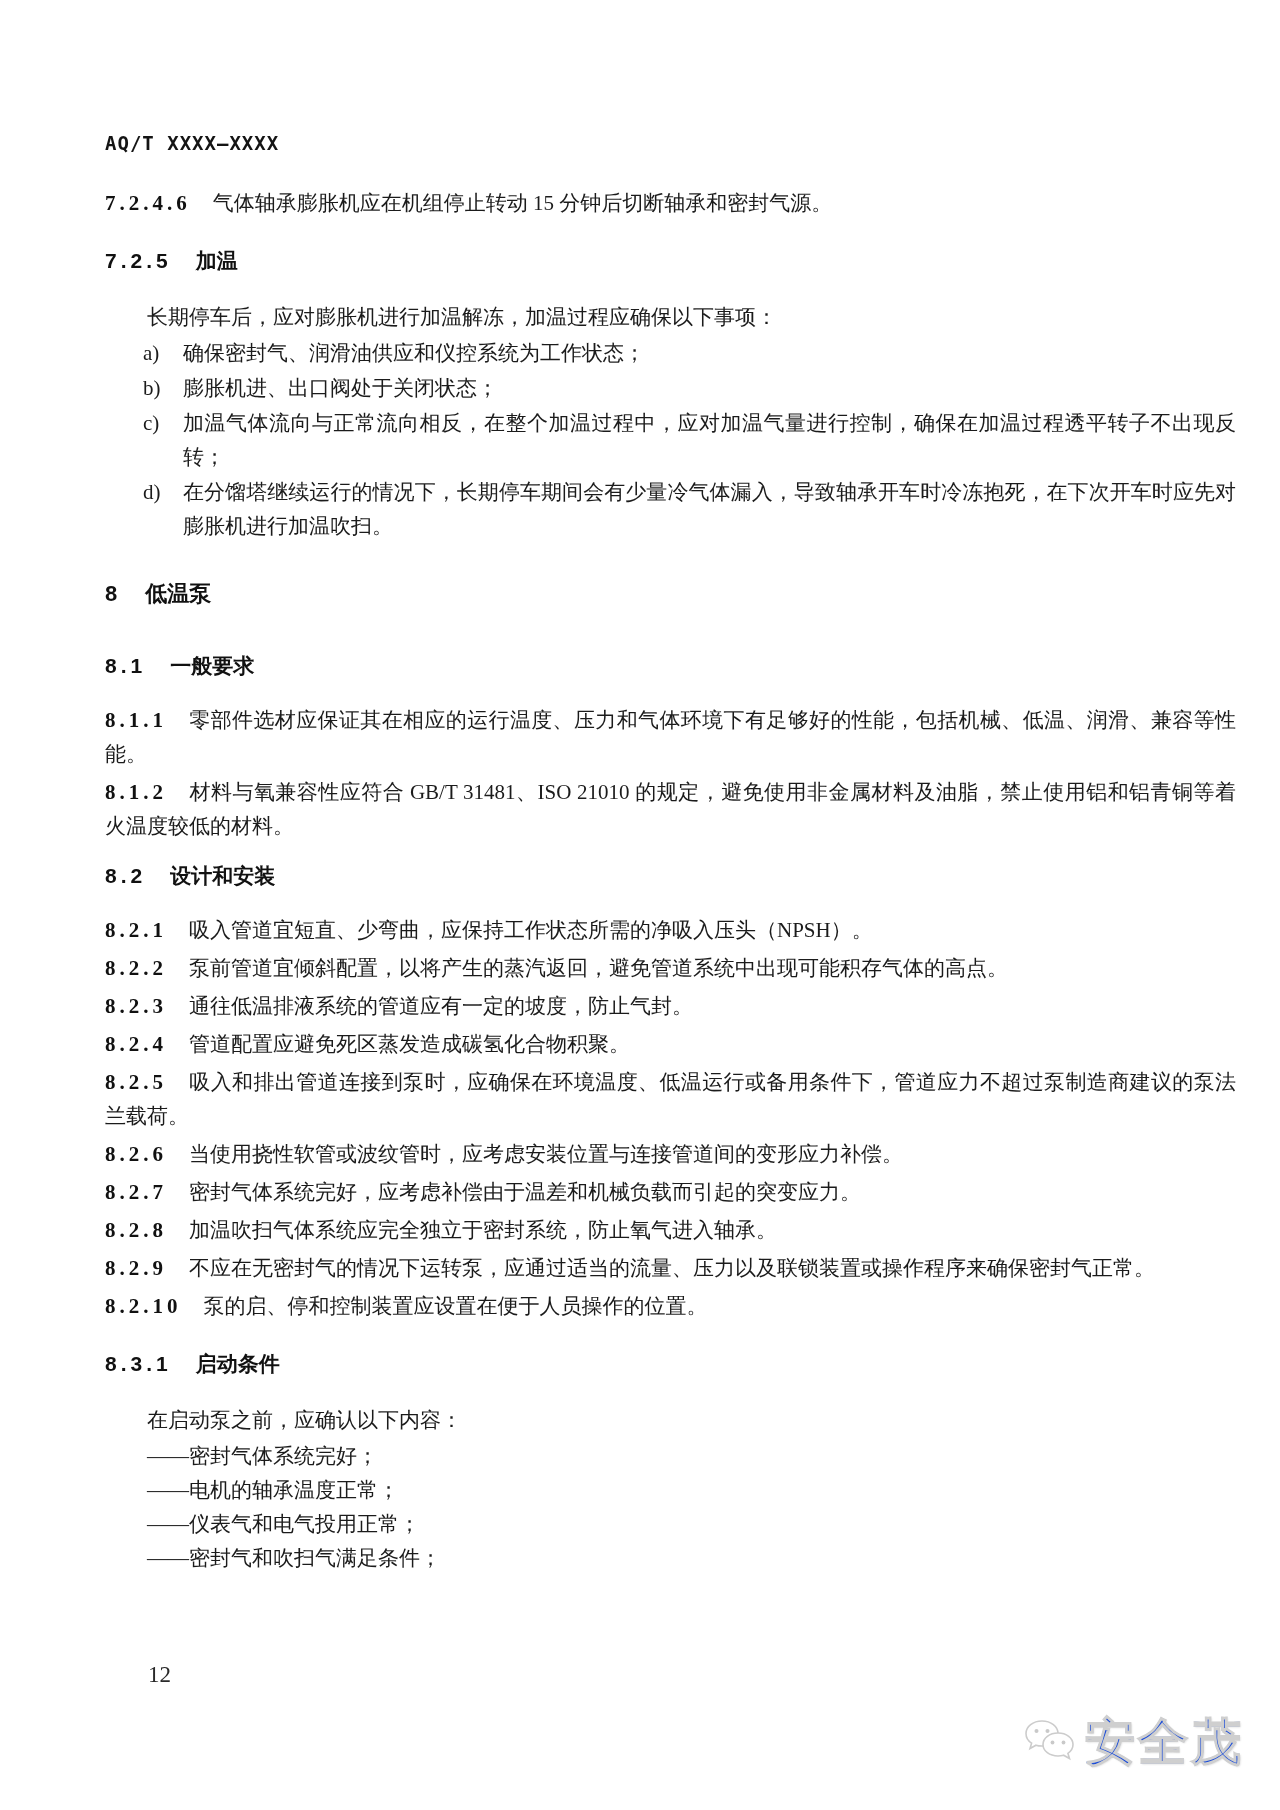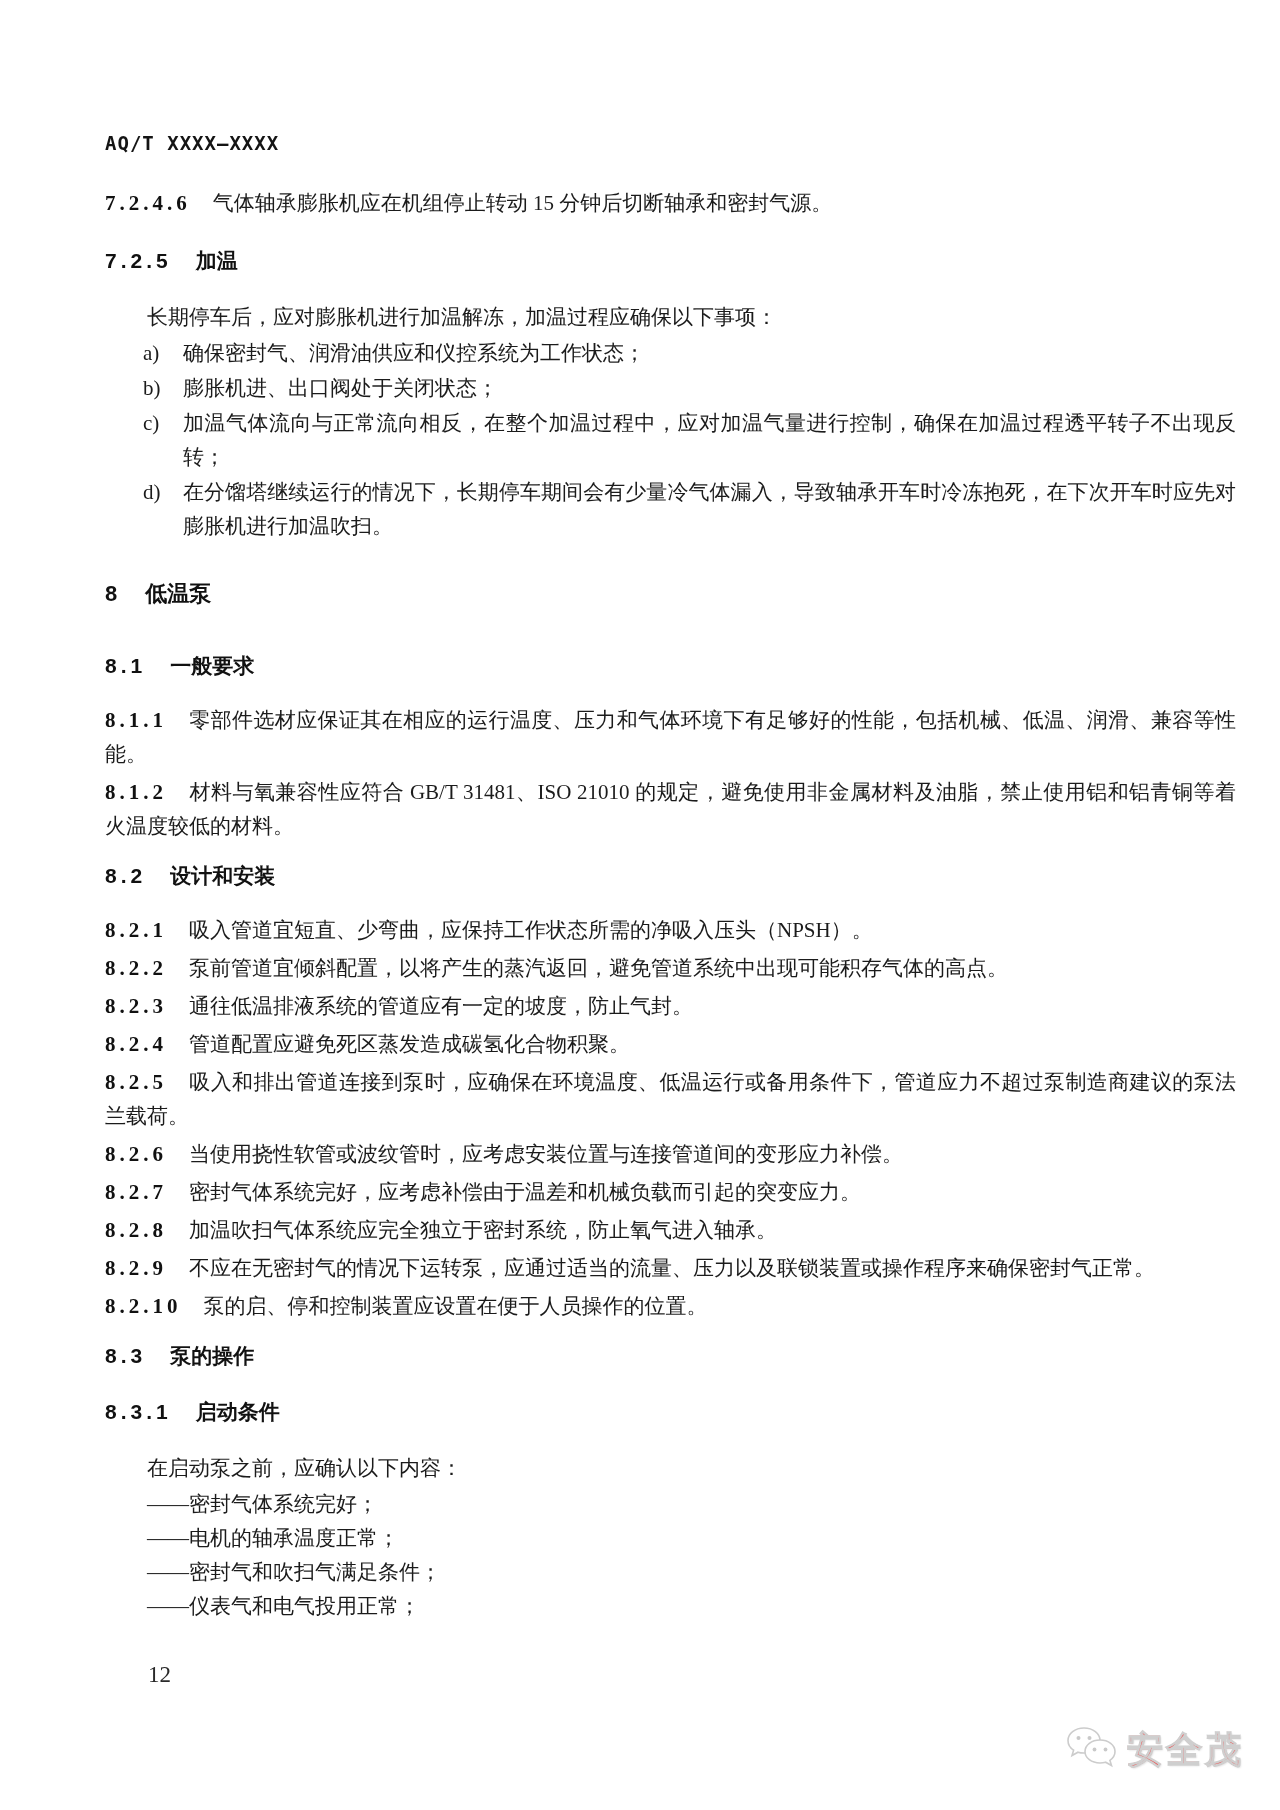--- a/index.html
+++ b/index.html
@@ -76,24 +76,24 @@
     position:absolute;
     right:36px;
     bottom:34px;
     display:flex;
     align-items:center;
     gap:6px;
   }
   .watermark .logo{width:58px;height:52px;}
   .watermark-label{
     font-family:"Liberation Sans","DejaVu Sans",sans-serif;
-    font-size:36px;
+    font-size:50px;
     font-weight:700;
     letter-spacing:3px;
-    color:#ef4444;
+    color:#1d4ed8;
     -webkit-text-stroke:1.2px #cfcfcf;
     text-shadow:1px 1px 2px #dadada, -1px -1px 1px #ffffff;
   }
 </style>
 </head>
 <body>
 
 <div class="page">
   <div class="content">
     <div class="doc-code">AQ/T XXXX—XXXX</div>
@@ -113,27 +113,26 @@
         <div class="clause"><span class="num">8.2.1</span><span class="txt">吸入管道宜短直、少弯曲，应保持工作状态所需的净吸入压头（NPSH）。</span></div>
         <div class="clause"><span class="num">8.2.2</span><span class="txt">泵前管道宜倾斜配置，以将产生的蒸汽返回，避免管道系统中出现可能积存气体的高点。</span></div>
         <div class="clause"><span class="num">8.2.3</span><span class="txt">通往低温排液系统的管道应有一定的坡度，防止气封。</span></div>
         <div class="clause"><span class="num">8.2.4</span><span class="txt">管道配置应避免死区蒸发造成碳氢化合物积聚。</span></div>
         <div class="clause"><span class="num">8.2.5</span><span class="txt">吸入和排出管道连接到泵时，应确保在环境温度、低温运行或备用条件下，管道应力不超过泵制造商建议的泵法兰载荷。</span></div>
         <div class="clause"><span class="num">8.2.6</span><span class="txt">当使用挠性软管或波纹管时，应考虑安装位置与连接管道间的变形应力补偿。</span></div>
         <div class="clause"><span class="num">8.2.7</span><span class="txt">密封气体系统完好，应考虑补偿由于温差和机械负载而引起的突变应力。</span></div>
         <div class="clause"><span class="num">8.2.8</span><span class="txt">加温吹扫气体系统应完全独立于密封系统，防止氧气进入轴承。</span></div>
         <div class="clause"><span class="num">8.2.9</span><span class="txt">不应在无密封气的情况下运转泵，应通过适当的流量、压力以及联锁装置或操作程序来确保密封气正常。</span></div>
         <div class="clause"><span class="num">8.2.10</span><span class="txt">泵的启、停和控制装置应设置在便于人员操作的位置。</span></div>
-        <div class="heading h2"><span class="num">8.3</span><span class="title">泵的操作</span></div>
         <div class="heading h3"><span class="num">8.3.1</span><span class="title">启动条件</span></div>
         <div class="para">在启动泵之前，应确认以下内容：</div>
         <div class="dash-item"><span class="dash">——</span><span class="txt">密封气体系统完好；</span></div>
         <div class="dash-item"><span class="dash">——</span><span class="txt">电机的轴承温度正常；</span></div>
+        <div class="dash-item"><span class="dash">——</span><span class="txt">仪表气和电气投用正常；</span></div>
         <div class="dash-item"><span class="dash">——</span><span class="txt">密封气和吹扫气满足条件；</span></div>
-        <div class="dash-item"><span class="dash">——</span><span class="txt">仪表气和电气投用正常；</span></div>
       </div>
   </div>
 
   <div class="footer-page-num">12</div>
 
   <div class="watermark">
     <span class="logo">
       <svg viewBox="0 0 58 52" width="58" height="52">
         <g fill="#ffffff" stroke="#cccccc" stroke-width="1.6">
           <path d="M21 4 C12 4 5 9.5 5 16.5 C5 20.5 7.2 24 10.6 26.2 L9 31.5 L15 28.2 C16.8 28.8 18.8 29 21 29 C30 29 37 23.5 37 16.5 C37 9.5 30 4 21 4 Z"></path>

